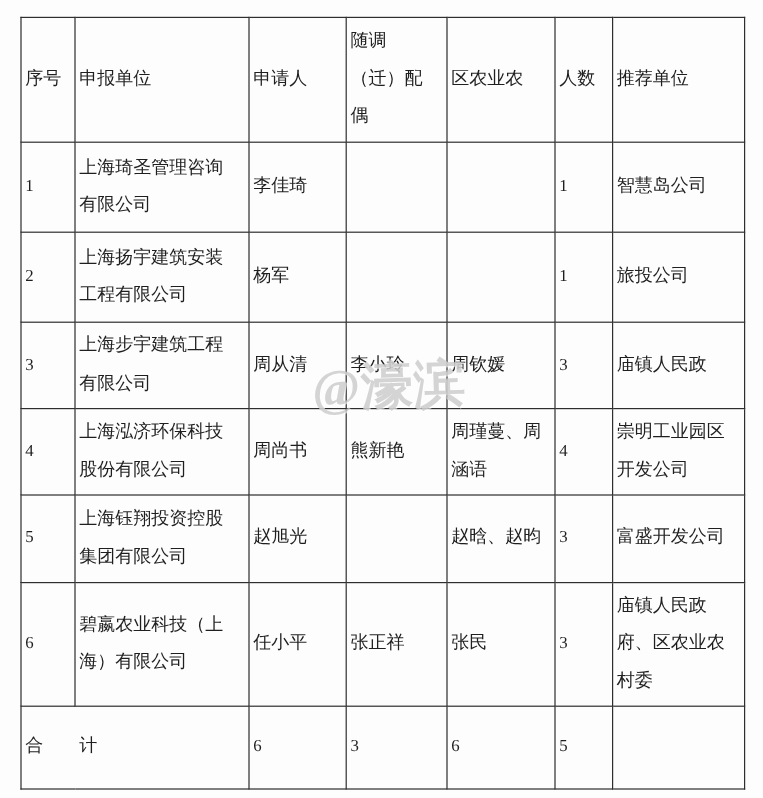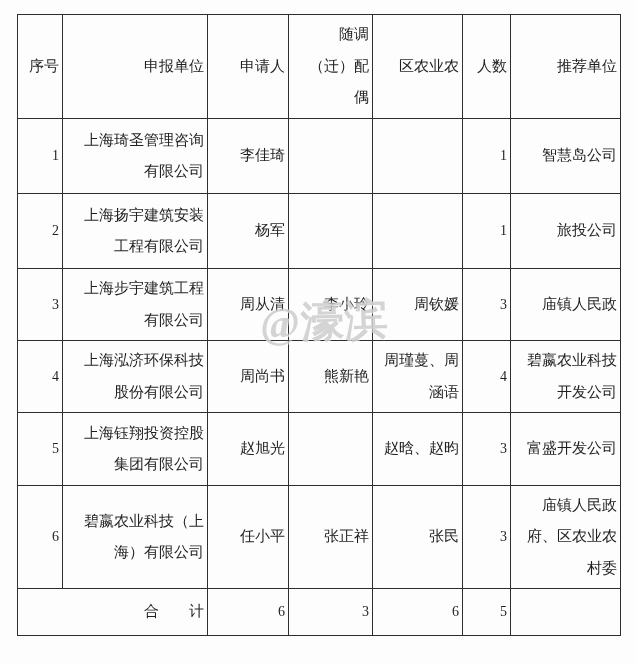--- a/index.html
+++ b/index.html
@@ -18,21 +18,21 @@
   table.apptable {
     position: absolute;
     left: 17px;
     top: 14px;
     border-collapse: collapse;
     table-layout: fixed;
     background: transparent;
   }
   .apptable td {
     border: 1px solid #2e2e2e;
-    text-align: right;
+    text-align: left;
     vertical-align: middle;
     font-size: 15px;
     line-height: 2.1;
     white-space: pre-line;
     padding: 0 3px;
     overflow: hidden;
   }
   .apptable td.num {
     font-size: 14px;
   }
@@ -110,21 +110,21 @@
     </tr>
     <tr style="height:72px">
       <td class="num">4</td>
       <td>上海泓济环保科技
 股份有限公司</td>
       <td>周尚书</td>
       <td>熊新艳</td>
       <td>周瑾蔓、周
 涵语</td>
       <td class="num">4</td>
-      <td>碧嬴农业科技
+      <td>崇明工业园区
 开发公司</td>
     </tr>
     <tr style="height:73px">
       <td class="num">5</td>
       <td>上海钰翔投资控股
 集团有限公司</td>
       <td>赵旭光</td>
       <td></td>
       <td>赵晗、赵昀</td>
       <td class="num">3</td>
@@ -135,21 +135,21 @@
       <td>碧嬴农业科技（上
 海）有限公司</td>
       <td>任小平</td>
       <td>张正祥</td>
       <td>张民</td>
       <td class="num">3</td>
       <td>庙镇人民政
 府、区农业农
 村委</td>
     </tr>
-    <tr style="height:47px">
+    <tr style="height:69px">
       <td colspan="2">合　　计</td>
       <td class="num">6</td>
       <td class="num">3</td>
       <td class="num">6</td>
       <td class="num">5</td>
       <td></td>
     </tr>
   </tbody>
 </table>
 

